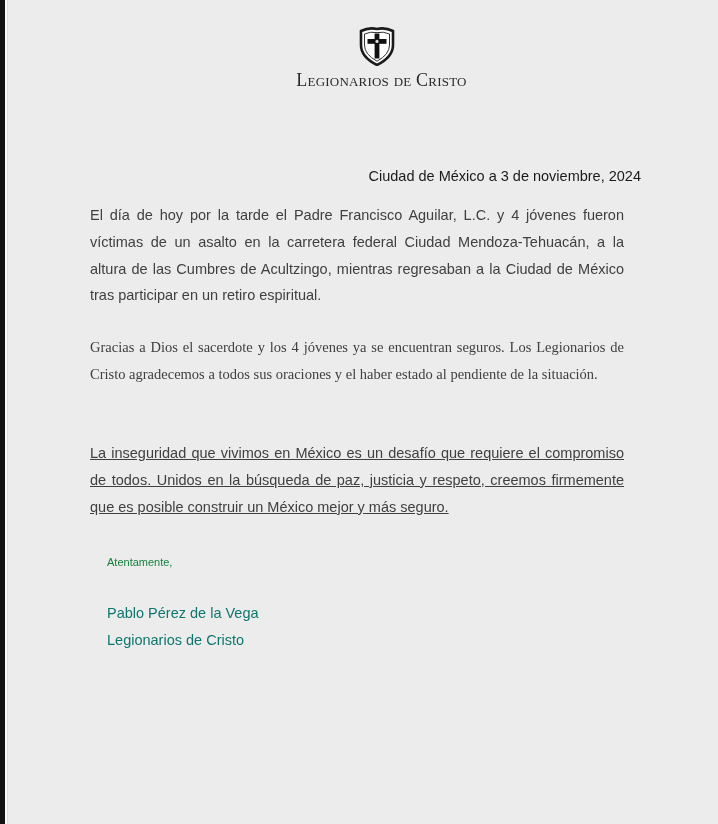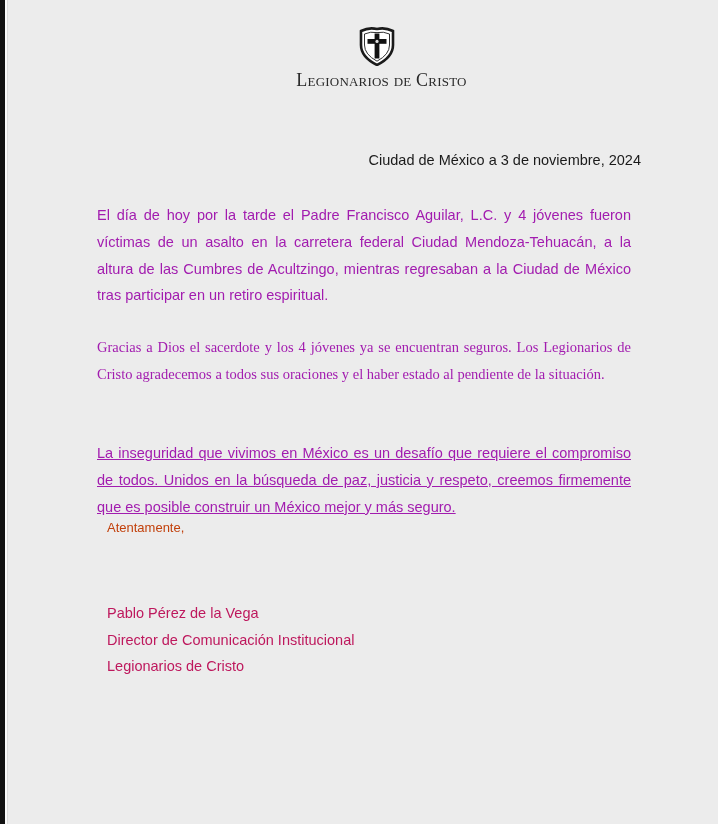--- a/index.html
+++ b/index.html
@@ -45,52 +45,52 @@
     font-family: "Liberation Serif", "DejaVu Serif", serif;
     font-variant: small-caps;
     font-size: 18px;
     letter-spacing: 0.2px;
     color: #2a2a2a;
     padding-left: 45px;
   }
   .date-line {
     position: absolute;
     right: 77px;
-    top: 152px;
+    top: 168px;
     font-size: 14.5px;
     color: #1a1a1a;
     white-space: nowrap;
   }
   .body-text {
     position: absolute;
-    left: 97px;
+    left: 90px;
     width: 534px;
     font-size: 14.5px;
     line-height: 26.8px;
     text-align: justify;
-    color: #a21caf;
+    color: #404040;
   }
   .p1 { top: 202px; }
   .p2 { top: 334px; font-family: Liberation Serif, serif; }
   .p3 { top: 440px; text-decoration: underline; }
   .closing {
     position: absolute;
     left: 107px;
-    top: 515px;
-    font-size: 13px;
+    top: 549px;
+    font-size: 11px;
     line-height: 26.8px;
-    color: #c2410c;
+    color: #15803d;
   }
   .signature {
     position: absolute;
     left: 107px;
     top: 600px;
     font-size: 14.5px;
     line-height: 26.5px;
-    color: #be185d;
+    color: #0f766e;
   }
   .signature div { white-space: nowrap; }
 </style>
 </head>
 <body>
 
 <div class="edge-dark"></div>
 <div class="edge-light"></div>
 <div class="edge-gray"></div>
 
@@ -111,15 +111,14 @@
 <div class="date-line">Ciudad de México a 3 de noviembre, 2024</div>
 
 <div class="body-text p1">El día de hoy por la tarde el Padre Francisco Aguilar, L.C. y 4 jóvenes fueron víctimas de un asalto en la carretera federal Ciudad Mendoza-Tehuacán, a la altura de las Cumbres de Acultzingo, mientras regresaban a la Ciudad de México tras participar en un retiro espiritual.</div>
 <div class="body-text p2">Gracias a Dios el sacerdote y los 4 jóvenes ya se encuentran seguros. Los Legionarios de Cristo agradecemos a todos sus oraciones y el haber estado al pendiente de la situación.</div>
 <div class="body-text p3">La inseguridad que vivimos en México es un desafío que requiere el compromiso de todos. Unidos en la búsqueda de paz, justicia y respeto, creemos firmemente que es posible construir un México mejor y más seguro.</div>
 
 <div class="closing">Atentamente,</div>
 
 <div class="signature">
   <div>Pablo Pérez de la Vega</div>
-  <div>Director de Comunicación Institucional</div>
   <div>Legionarios de Cristo</div>
 </div>
 
 </body></html>

